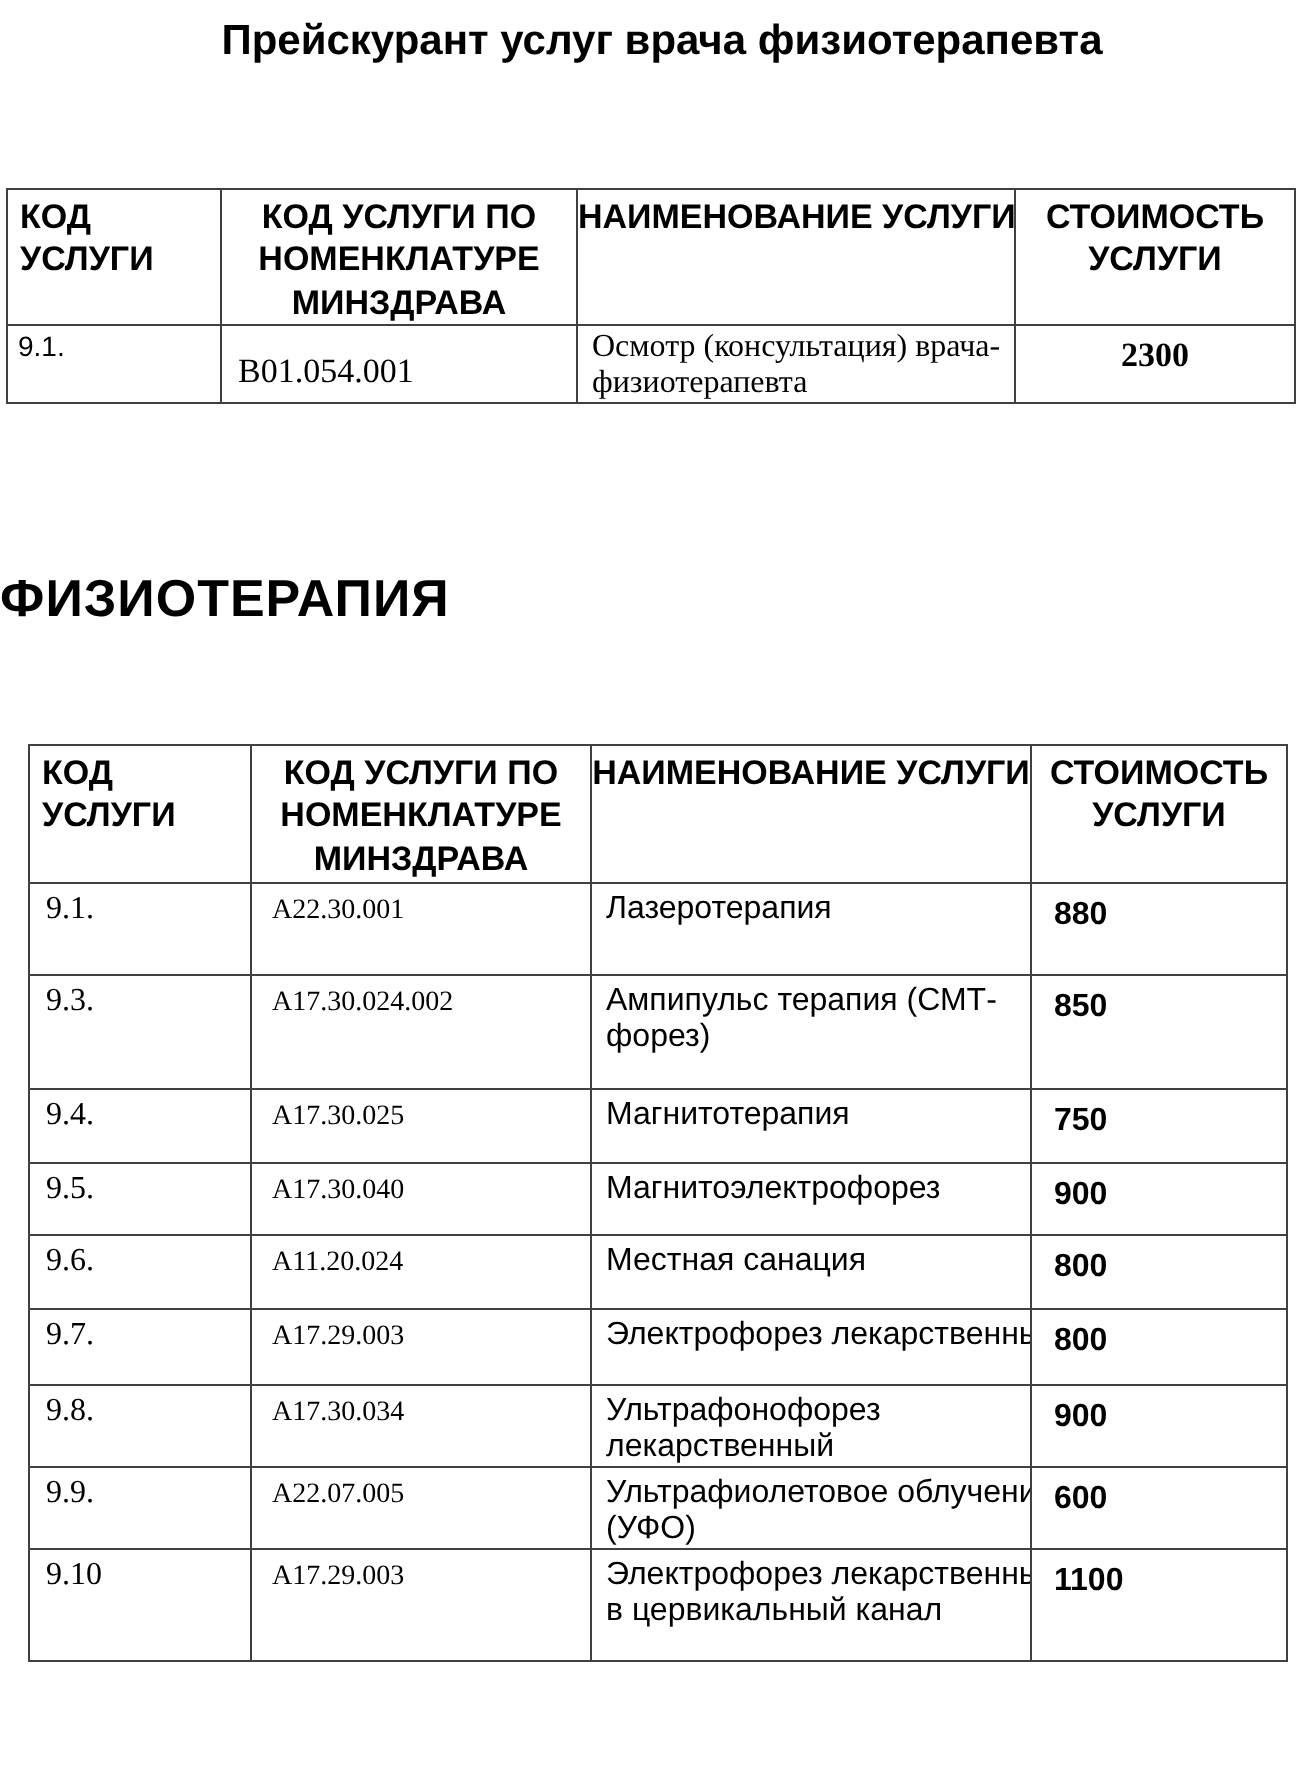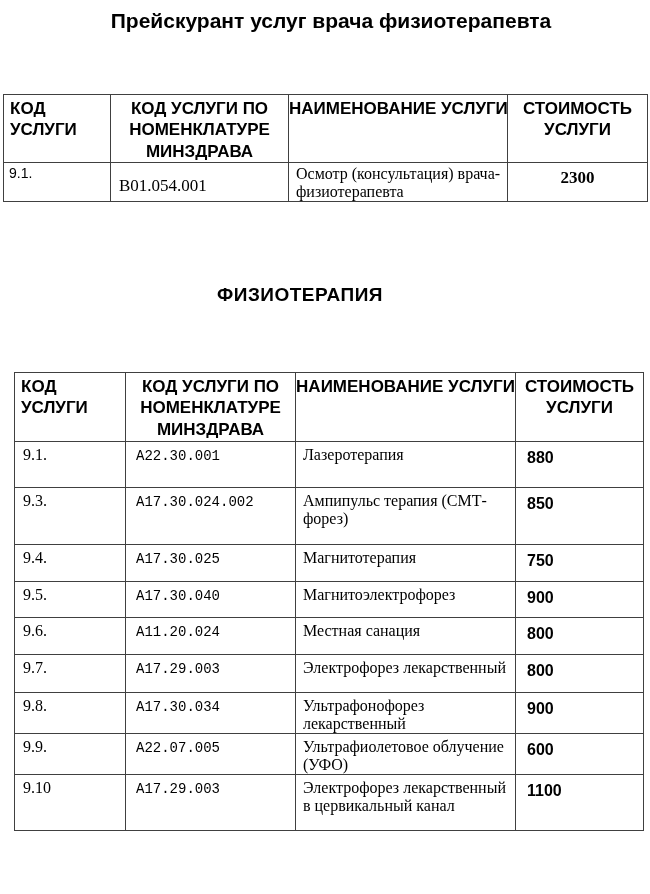--- a/index.html
+++ b/index.html
@@ -6,21 +6,21 @@
   html, body { width: 650px; height: 894px; background: #ffffff; overflow: hidden; }
   body { position: relative; font-family: "Liberation Sans", sans-serif; color: #000000; }
 
   .doc-title {
     position: absolute; top: 9px; left: 12px; width: 638px;
     text-align: center; font-weight: bold; font-size: 21px;
     font-family: "Liberation Sans", sans-serif; white-space: pre;
   }
   .section-title {
     position: absolute; top: 284px; left: 0; width: 600px;
-    text-align: center; font-weight: bold; font-size: 19px;
+    font-weight: bold; font-size: 26px;
     font-family: "Liberation Sans", sans-serif; white-space: pre;
     letter-spacing: 0.5px;
   }
 
   table.t { position: absolute; border-collapse: collapse; table-layout: fixed; }
   table.t1 { top: 94px; left: 3px; width: 644px; }
   table.t2 { top: 372px; left: 14px; width: 629px; }
 
   .t th, .t td {
     border: 1px solid #404040;
@@ -38,22 +38,22 @@
   .t th.hc1 { text-align: left; padding-left: 6px; }
 
   
   .t1 td.c1 { font-family: "Liberation Sans", sans-serif; font-size: 14px; padding: 2px 0 0 5px; }
   .t1 td.c2 { font-family: "Liberation Serif", serif; font-size: 17px; padding: 13px 0 0 8px; margin-left: 29px; }
   .t1 td.c3 { font-family: "Liberation Serif", serif; font-size: 16px; line-height: 1.13; padding: 2px 0 0 7px; }
   .t1 td.c4 { font-family: Liberation Serif, serif; font-weight: bold; font-size: 17px; text-align: center; padding-top: 5px; }
 
   
   .t2 td.c1 { font-family: "Liberation Serif", serif; font-size: 16px; padding: 4px 0 0 8px; }
-  .t2 td.c2 { font-family: Liberation Mono, monospace; font-size: 14px; padding: 6px 0 0 10px; }
-  .t2 td.c3 { font-family: Liberation Serif, serif; font-size: 16px; line-height: 1.13; padding: 4px 0 0 7px; }
+  .t2 td.c2 { font-family: Liberation Serif, serif; font-size: 14px; padding: 6px 0 0 10px; }
+  .t2 td.c3 { font-family: Liberation Sans, sans-serif; font-size: 16px; line-height: 1.13; padding: 4px 0 0 7px; }
   .t2 td.c4 { font-family: "Liberation Sans", sans-serif; font-weight: bold; font-size: 16px; text-align: left; padding: 7px 0 0 11px; }
 </style>
 </head>
 <body>
 
 <div class="doc-title">Прейскурант услуг врача физиотерапевта</div>
 
 <table class="t t1">
   <colgroup>
     <col style="width:107px">

